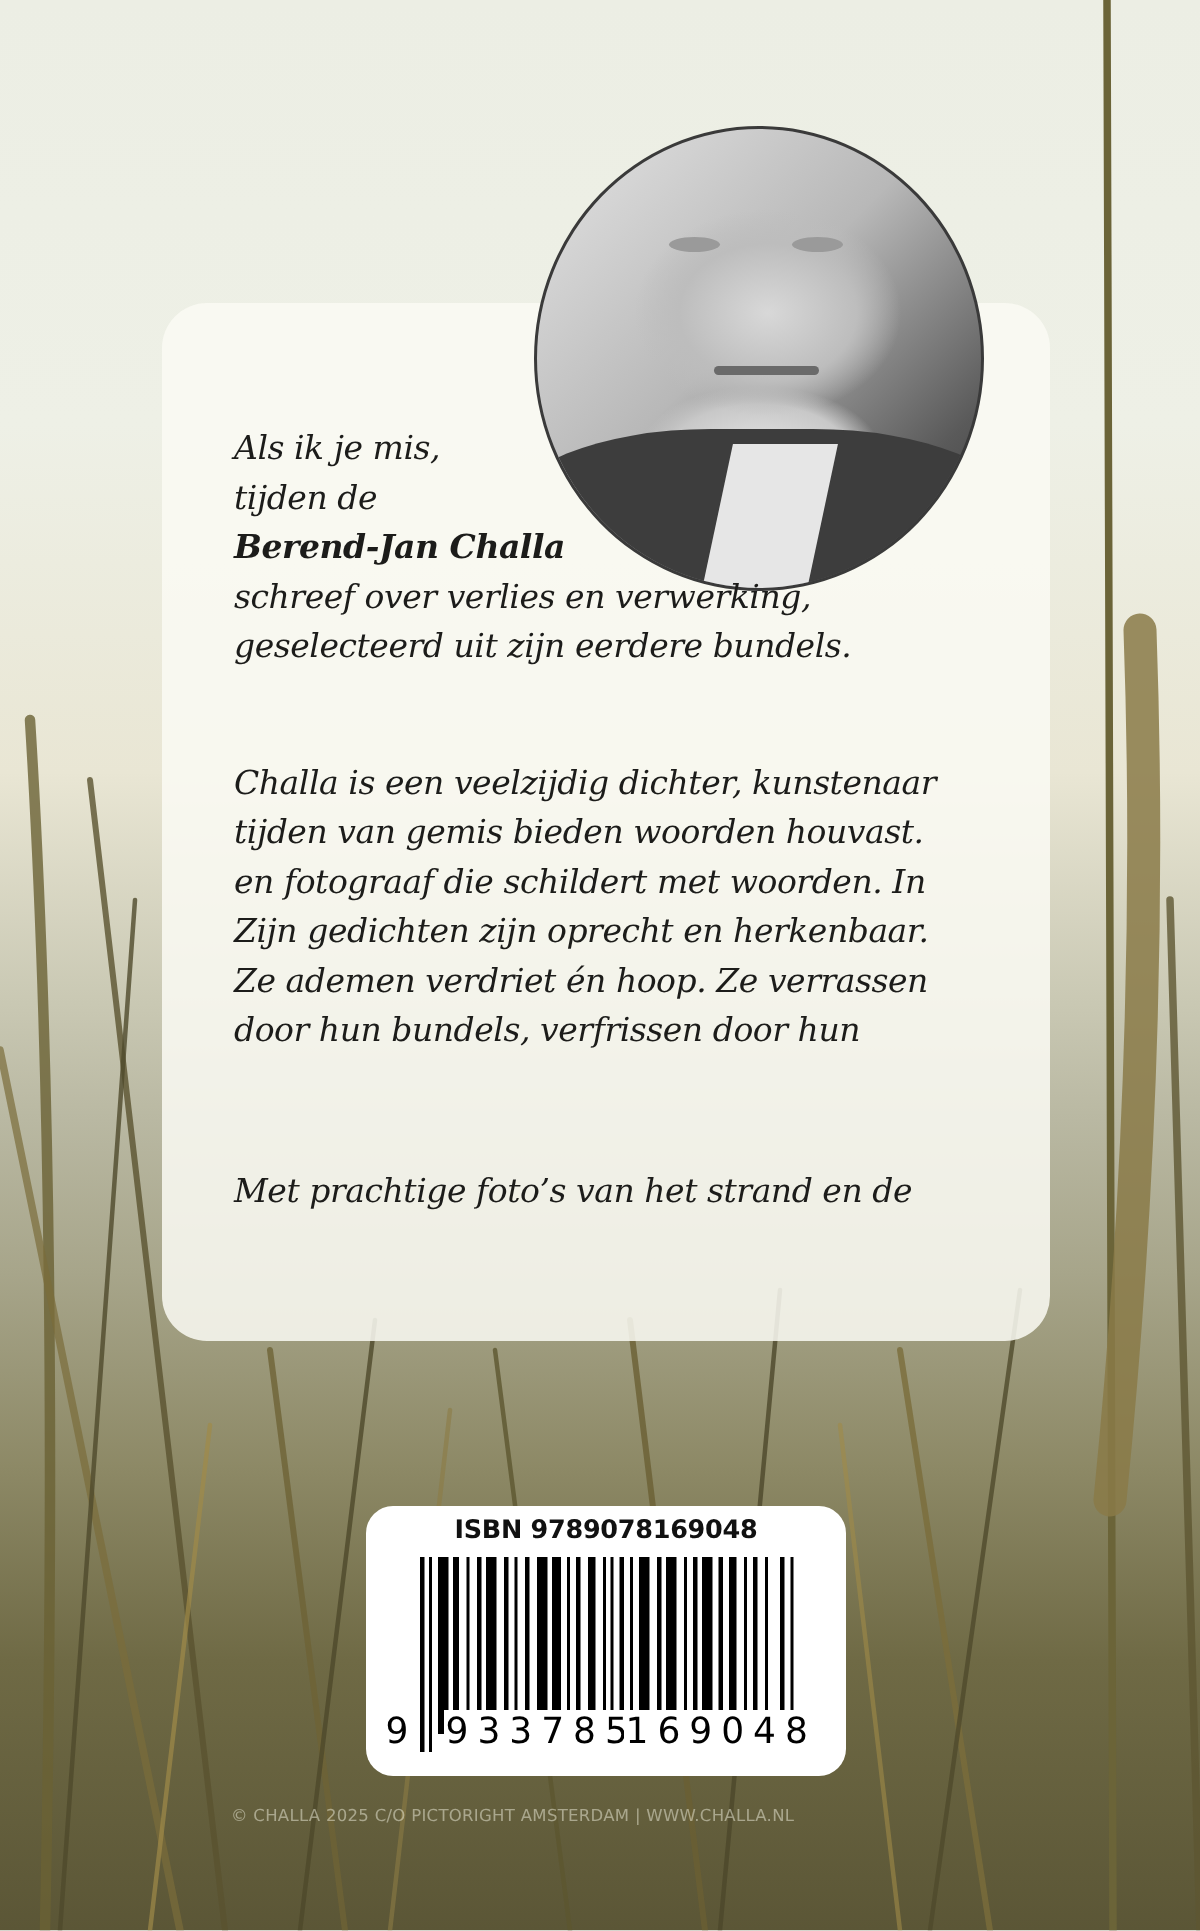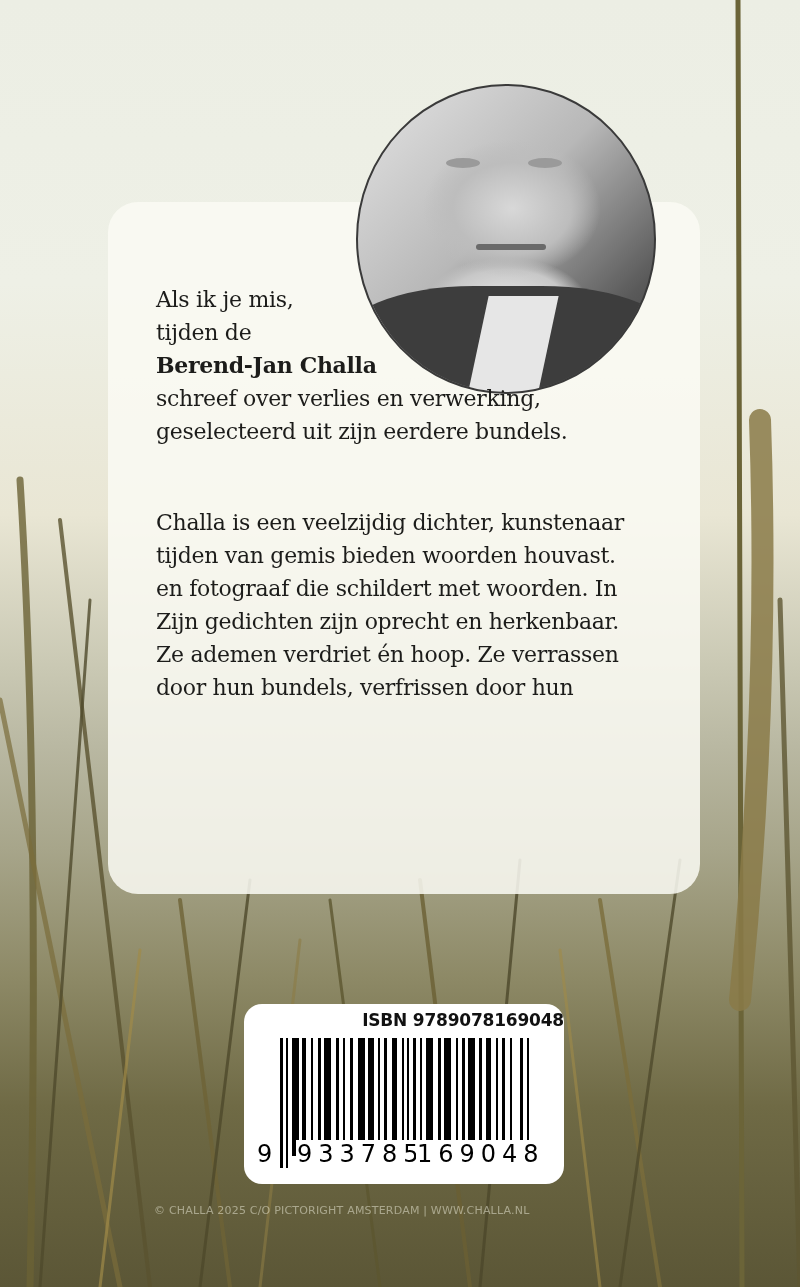--- a/index.html
+++ b/index.html
@@ -27,27 +27,27 @@
   .portrait .jacket { position:absolute; left:-20px; top:200px; width:340px; height:140px; background:#3d3d3d; border-radius:40% 40% 0 0; }
   .portrait .collar { position:absolute; left:120px; top:210px; width:70px; height:100px; background:#e6e6e6; transform:skewX(-12deg); }
   .text {
     position:absolute; left:156px; font-size:22px; line-height:33px; color:#1c1c1a;
     font-family:"DejaVu Serif", serif; letter-spacing:-0.3px;
   }
   .p1 { top:283px; width:520px; }
   .p2 { top:506px; width:520px; }
   .p3 { top:778px; width:520px; }
   .text b { font-weight:bold; }
-  .line { display:block; white-space:nowrap; }
+  .line { display:block; white-space:nowrap;font-style:italic; }
   .barcode-box {
     position:absolute; left:244px; top:1004px; width:320px; height:180px;
     background:#fff; border-radius:18px;
   }
   .isbn-label {
-    position:absolute; left:0; right:0; top:6px; text-align:right;
+    position:absolute; left:0; right:0; top:6px; text-align:center;
     font-family:"DejaVu Sans", sans-serif; font-weight:bold; font-size:17px; color:#111;
     letter-spacing:-0.2px;
   }
   .bars { position:absolute; left:36px; top:34px; width:252px; height:130px; }
   .bar { position:absolute; top:0; background:#000; }
   .digits {
     position:absolute; left:12px; top:136px; width:300px;
     font-family:"DejaVu Sans", sans-serif; font-size:24px; color:#000; letter-spacing:6px;
   }
   .digits span { position:absolute; background:#fff; padding:0 1px; }
@@ -104,20 +104,21 @@
 <div class="text p2">
   <span class="line">Challa is een veelzijdig dichter, kunstenaar</span>
   <span class="line">tijden van gemis bieden woorden houvast.</span>
   <span class="line">en fotograaf die schildert met woorden. In</span>
   <span class="line">Zijn gedichten zijn oprecht en herkenbaar.</span>
   <span class="line">Ze ademen verdriet én hoop. Ze verrassen</span>
   <span class="line">door hun bundels, verfrissen door hun</span>
 </div>
 
 <div class="text p3">
+  <span class="line">Met prachtige foto’s van het strand en de</span>
 </div>
 
 <div class="barcode-box">
   <div class="isbn-label">ISBN 9789078169048</div>
   <div class="bars">
     <div class="bar" style="left:0;width:3px;height:130px"></div>
     <div class="bar" style="left:6px;width:2px;height:130px"></div>
     <div class="bar" style="left:12px;width:7px;height:118px"></div>
     <div class="bar" style="left:22px;width:4px;height:118px"></div>
     <div class="bar" style="left:31px;width:2px;height:118px"></div>

